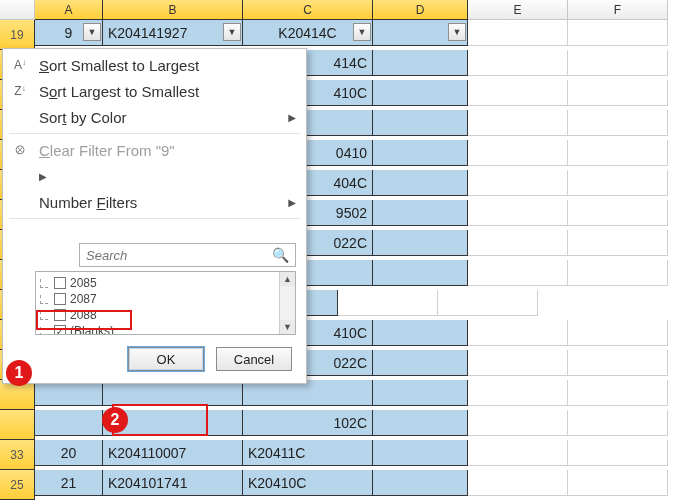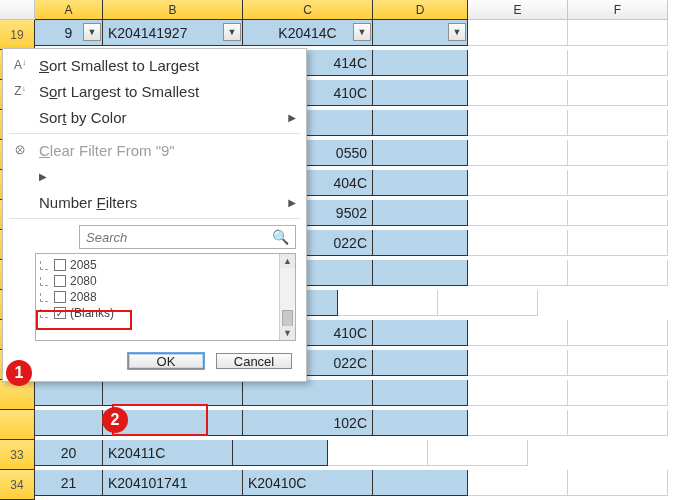--- a/index.html
+++ b/index.html
@@ -59,40 +59,40 @@
     box-shadow: 3px 3px 6px rgba(0,0,0,0.25);
     padding: 3px 0 12px 0; z-index: 100;
   }
   .mitem { display:flex; align-items:center; height:26px; padding: 0 10px 0 6px; gap:8px; color:#333;}
   .mitem.disabled { color:#9e9e9e; }
   .micon { width:22px; display:flex; justify-content:center; font-size:12px; color:#666;}
   .mtext { flex:1; font-size:15px; }
   .marrow { font-size:10px; color:#555; }
   u { text-decoration: underline; }
 
-  .search-wrap { margin:6px 10px 4px 32px; position:relative;padding-left:44px; }
+  .search-wrap { margin:24px 10px 4px 32px; position:relative;padding-left:44px; }
   .searchbox {
     width:100%; height:24px; border:1px solid #b0b0b0; padding:2px 26px 2px 6px;
     font-size:13px; font-style:italic; color:#777;
   }
   .searchicon { position:absolute; right:6px; top:4px; font-size:14px; color:#1b5fb4;}
   .listpane {
-    margin: 4px 10px 4px 32px; height:88px;
+    margin: 4px 10px 4px 32px; height:64px;
     border:1px solid #b0b0b0; position:relative; padding:3px 4px 3px 4px;
     overflow:hidden;
   }
   .chkline { display:flex; align-items:center; height:16px; gap:4px; font-size:12px; color:#444;}
   .tree-l { width:8px; border-left:1px dashed #999; border-bottom:1px dashed #999; height:9px; margin-right:2px;}
   .chk { width:12px; height:12px; border:1px solid #777; display:flex; align-items:center; justify-content:center; font-size:10px; background:#fff;}
   .scroll { position:absolute; right:0; top:0; width:16px; height:100%; background:#f1f1f1; border-left:1px solid #ccc; }
   .scroll .up, .scroll .dn { height:14px; display:flex; align-items:center; justify-content:center; font-size:9px; color:#555; background:#eaeaea;}
   .scroll .thumb { position:absolute; left:2px; right:2px; top:56px; height:22px; background:#c9c9c9; border:1px solid #aaa;}
   .btnrow { display:flex; justify-content:flex-end; gap:12px; padding:8px 14px 0 0;}
   .btn {
-    width:76px; height:16px; border:1px solid #8a8a8a;
+    width:76px; height:24px; border:1px solid #8a8a8a;
     background:linear-gradient(#fbfbfb,#e6e6e6);
     display:flex; align-items:center; justify-content:center;
     font-size:13px; color:#222;
   }
   .btn.primary { outline:1px solid #6aa7dd; box-shadow: inset 0 0 0 1px #bcd7f2;}
   
   .hl-red { border:2px solid #e11818; }
   .hl-box2 { position:absolute; left:112px; top:404px; width:96px; height:32px; z-index:300;}
   .badge {
     position:absolute; width:26px; height:26px; background:#e11818; border-radius:50%;
@@ -163,21 +163,21 @@
       <div class="cell cw-b sel"></div>
       <div class="cell cw-c sel" style="justify-content:flex-end"></div>
       <div class="cell cw-d sel"></div>
       <div class="cell cw-e"></div>
       <div class="cell cw-f"></div>
     </div>
     <div class="row">
       <div class="rowhead sel"></div>
       <div class="cell cw-a sel"></div>
       <div class="cell cw-b sel"></div>
-      <div class="cell cw-c sel" style="justify-content:flex-end">0550</div>
+      <div class="cell cw-c sel" style="justify-content:flex-end">0410</div>
       <div class="cell cw-d sel"></div>
       <div class="cell cw-e"></div>
       <div class="cell cw-f"></div>
     </div>
     <div class="row">
       <div class="rowhead sel"></div>
       <div class="cell cw-a sel"></div>
       <div class="cell cw-b sel"></div>
       <div class="cell cw-c sel" style="justify-content:flex-end">404C</div>
       <div class="cell cw-d sel"></div>
@@ -254,27 +254,28 @@
       <div class="cell cw-d sel"></div>
       <div class="cell cw-e"></div>
       <div class="cell cw-f"></div>
     </div>
   </div>
 
 <div id="bottom-rows">
     <div class="row">
       <div class="rowhead sel">33</div>
       <div class="cell cw-a sel center">20</div>
+      <div class="cell cw-b sel">K204110007</div>
       <div class="cell cw-c sel">K20411C</div>
       <div class="cell cw-d sel"></div>
       <div class="cell cw-e"></div>
       <div class="cell cw-f"></div>
     </div>
     <div class="row">
-      <div class="rowhead sel">34</div>
+      <div class="rowhead sel">25</div>
       <div class="cell cw-a sel center">21</div>
       <div class="cell cw-b sel">K204101741</div>
       <div class="cell cw-c sel">K20410C</div>
       <div class="cell cw-d sel"></div>
       <div class="cell cw-e"></div>
       <div class="cell cw-f"></div>
     </div>
   </div>
 
 <div class="menu">
@@ -315,21 +316,21 @@
   <div class="listpane">
     <div id="chk-items">
         <div class="chkline">
           <span class="tree-l"></span>
           <span class="chk"></span>
           <span>2085</span>
         </div>
         <div class="chkline">
           <span class="tree-l"></span>
           <span class="chk"></span>
-          <span>2080</span>
+          <span>2087</span>
         </div>
         <div class="chkline">
           <span class="tree-l"></span>
           <span class="chk"></span>
           <span>2088</span>
         </div>
       </div>
     <div class="chkline">
       <span class="tree-l"></span>
       <span class="chk">✓</span>

